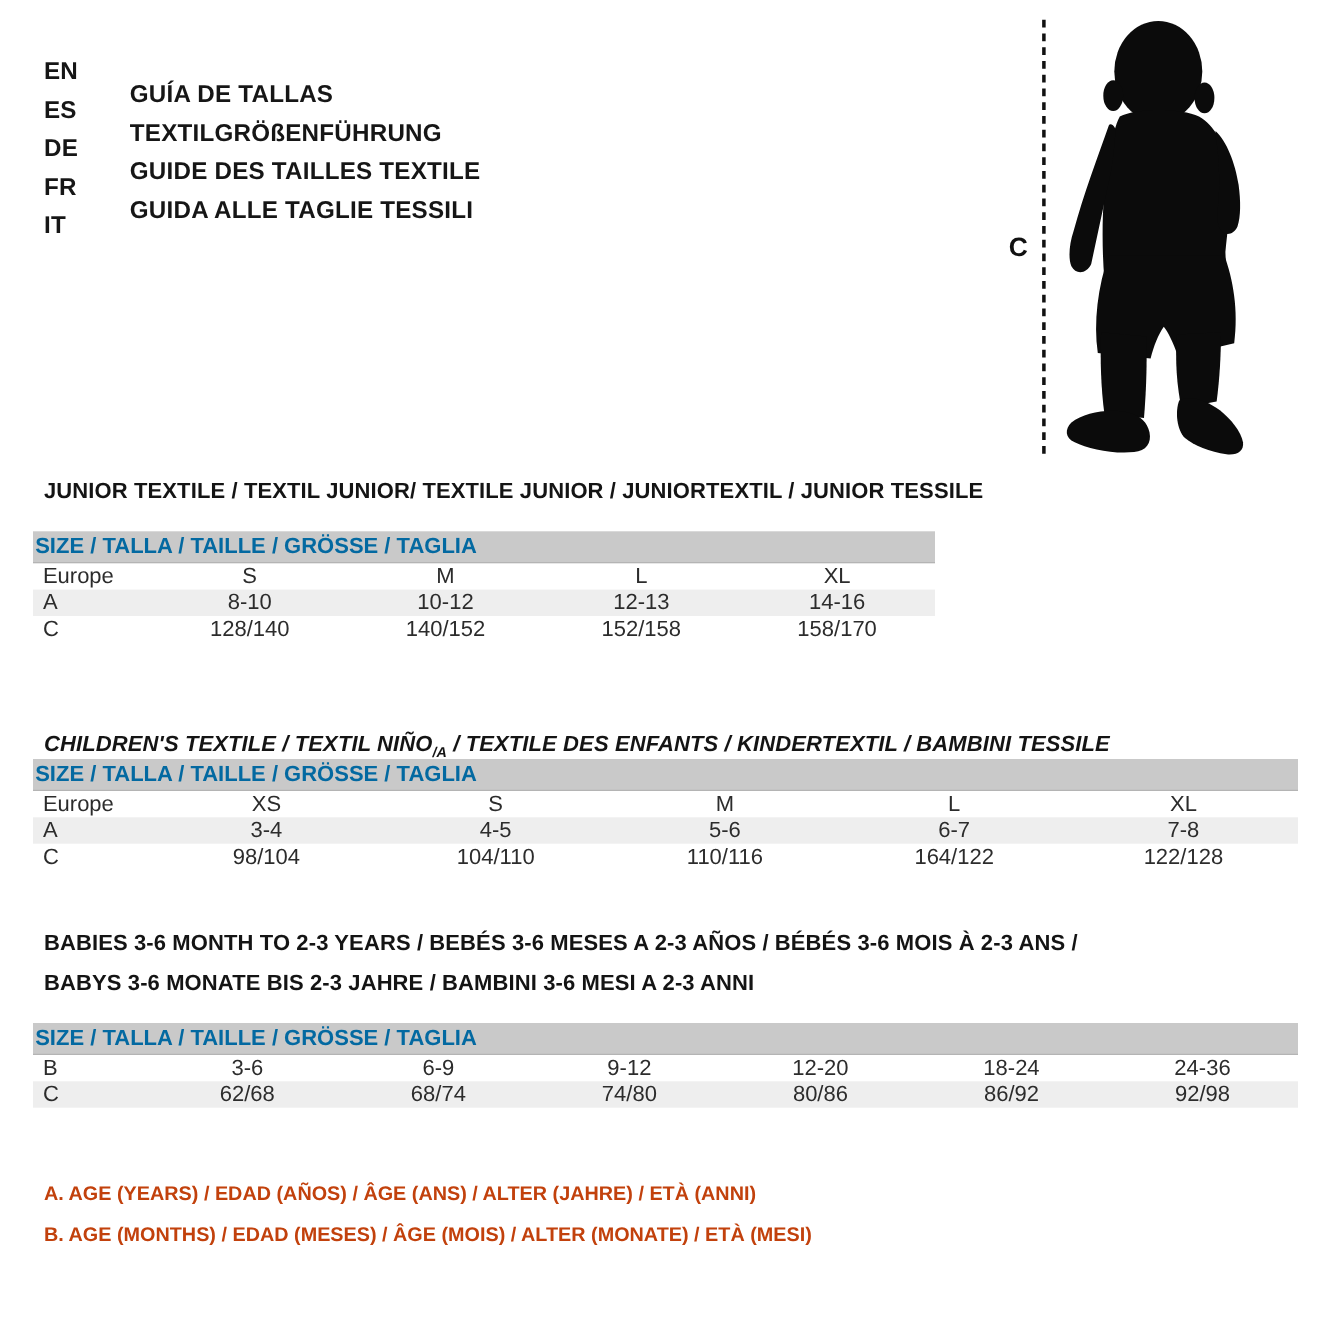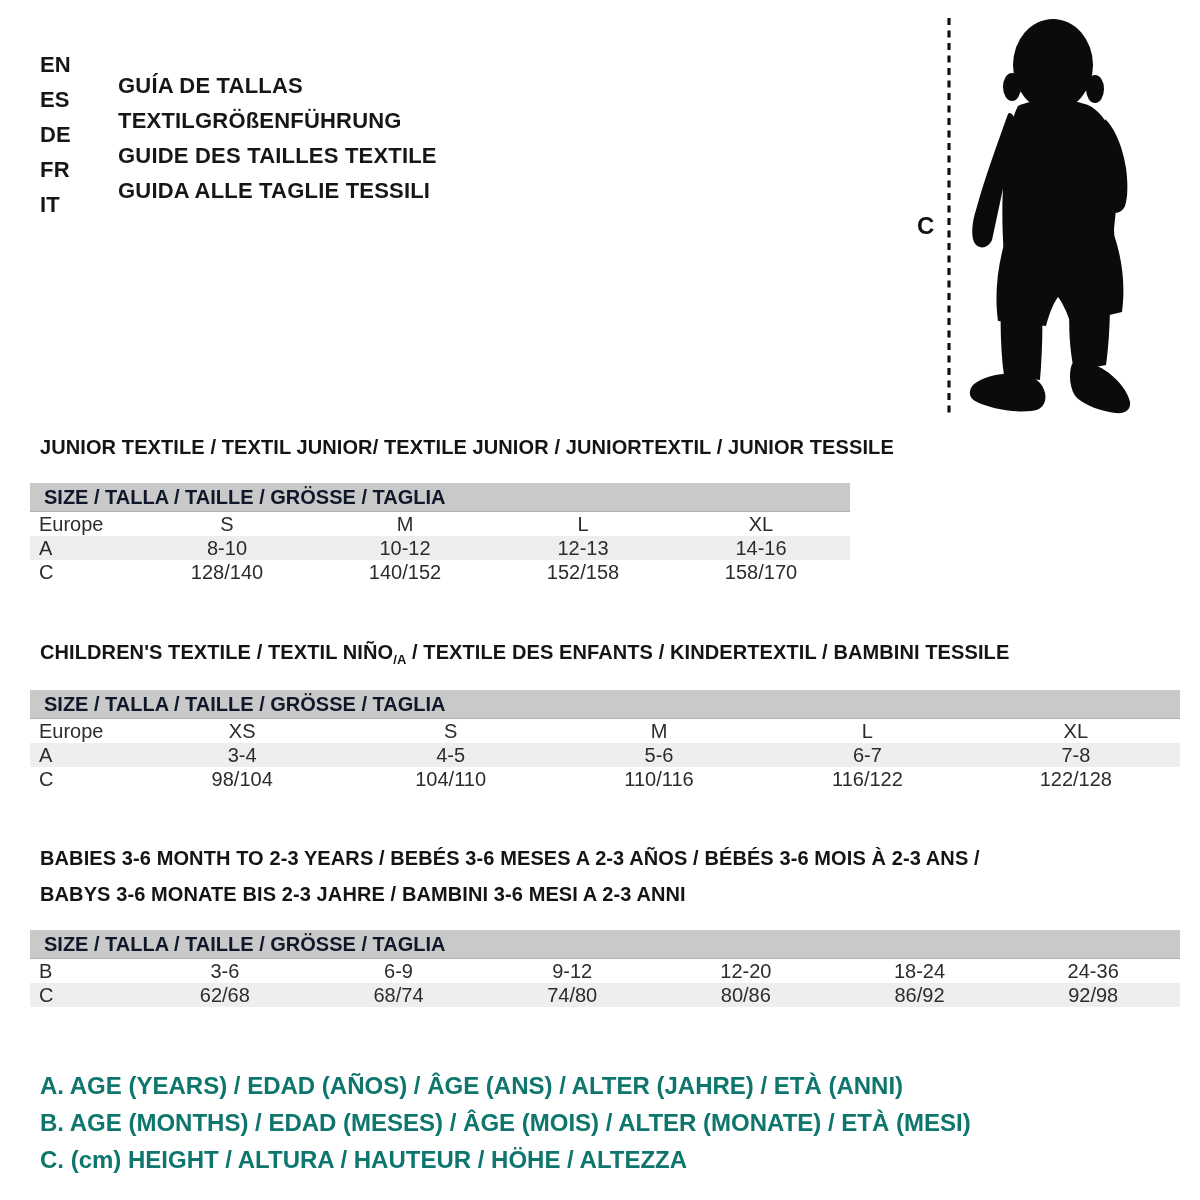--- a/index.html
+++ b/index.html
@@ -22,30 +22,30 @@
 
   
   .sec-title{font-weight:700;font-size:20px;letter-spacing:.1px;color:#141414;white-space:nowrap;}
   .sub{font-size:13px;position:relative;top:5px;}
 
   
   .size-table{left:30px;}
   .t-narrow{width:820px;}
   .t-wide{width:1150px;}
   .tbar{height:29px;background:#c9c9c9;border-bottom:1px solid #b2b2b2;box-sizing:border-box;
-        display:flex;align-items:center;padding-left:14px;
-        font-size:20px;font-weight:700;color:#0f172a;white-space:nowrap;}
+        display:flex;align-items:center;padding-left:2px;
+        font-size:20px;font-weight:700;color:#0369a1;white-space:nowrap;}
   .trow{display:flex;height:24px;align-items:center;font-size:20px;color:#2c2c2c;}
   .trow.stripe{background:#eeeeee;}
   .rlabel{width:108px;padding-left:9px;box-sizing:border-box;white-space:nowrap;}
   .cell{flex:1;text-align:center;white-space:nowrap;}
 
   
   .footnotes{left:40px;top:1067px;}
-  .footnote{font-size:24px;font-weight:700;color:#0f766e;line-height:37px;white-space:nowrap;}
+  .footnote{font-size:18px;font-weight:700;color:#c2410c;line-height:37px;white-space:nowrap;}
 </style>
 </head>
 <body>
 
 <div class="canvas">
 
   <div class="abs langs">
     <div class="lang-row">
       <span class="lang-code">EN</span>
     </div>
@@ -108,21 +108,21 @@
     </div>
     <div class="trow">
       <span class="rlabel">C</span>
       <span class="cell">128/140</span>
       <span class="cell">140/152</span>
       <span class="cell">152/158</span>
       <span class="cell">158/170</span>
     </div>
   </div>
 
-  <div class="abs sec-title" style="left:40px;top:641px;"><span>CHILDREN'S TEXTILE / TEXTIL NIÑO</span><span class="sub">/A</span><span> / TEXTILE DES ENFANTS / KINDERTEXTIL / BAMBINI TESSILE</span></div>
+  <div class="abs sec-title" style="left:40px;top:666px;font-style:italic;"><span>CHILDREN'S TEXTILE / TEXTIL NIÑO</span><span class="sub">/A</span><span> / TEXTILE DES ENFANTS / KINDERTEXTIL / BAMBINI TESSILE</span></div>
   <div class="abs size-table t-wide" style="top:690px;">
     <div class="tbar">SIZE / TALLA / TAILLE / GRÖSSE / TAGLIA</div>
     <div class="trow">
       <span class="rlabel">Europe</span>
       <span class="cell">XS</span>
       <span class="cell">S</span>
       <span class="cell">M</span>
       <span class="cell">L</span>
       <span class="cell">XL</span>
     </div>
@@ -132,21 +132,21 @@
       <span class="cell">4-5</span>
       <span class="cell">5-6</span>
       <span class="cell">6-7</span>
       <span class="cell">7-8</span>
     </div>
     <div class="trow">
       <span class="rlabel">C</span>
       <span class="cell">98/104</span>
       <span class="cell">104/110</span>
       <span class="cell">110/116</span>
-      <span class="cell">116/122</span>
+      <span class="cell">164/122</span>
       <span class="cell">122/128</span>
     </div>
   </div>
 
   <div class="abs sec-title" style="left:40px;top:847px;text-align:center;">BABIES 3-6 MONTH TO 2-3 YEARS / BEBÉS 3-6 MESES A 2-3 AÑOS / BÉBÉS 3-6 MOIS À 2-3 ANS /</div>
   <div class="abs sec-title" style="left:40px;top:883px;">BABYS 3-6 MONATE BIS 2-3 JAHRE / BAMBINI 3-6 MESI A 2-3 ANNI</div>
   <div class="abs size-table t-wide" style="top:930px;">
     <div class="tbar">SIZE / TALLA / TAILLE / GRÖSSE / TAGLIA</div>
     <div class="trow">
       <span class="rlabel">B</span>
@@ -164,16 +164,15 @@
       <span class="cell">74/80</span>
       <span class="cell">80/86</span>
       <span class="cell">86/92</span>
       <span class="cell">92/98</span>
     </div>
   </div>
 
   <div class="abs footnotes">
     <div class="footnote">A. AGE (YEARS) / EDAD (AÑOS) / ÂGE (ANS) / ALTER (JAHRE) / ETÀ (ANNI)</div>
     <div class="footnote">B. AGE (MONTHS) / EDAD (MESES) / ÂGE (MOIS) / ALTER (MONATE) / ETÀ (MESI)</div>
-    <div class="footnote">C. (cm) HEIGHT / ALTURA / HAUTEUR / HÖHE / ALTEZZA</div>
   </div>
 
 </div>
 
 </body></html>

